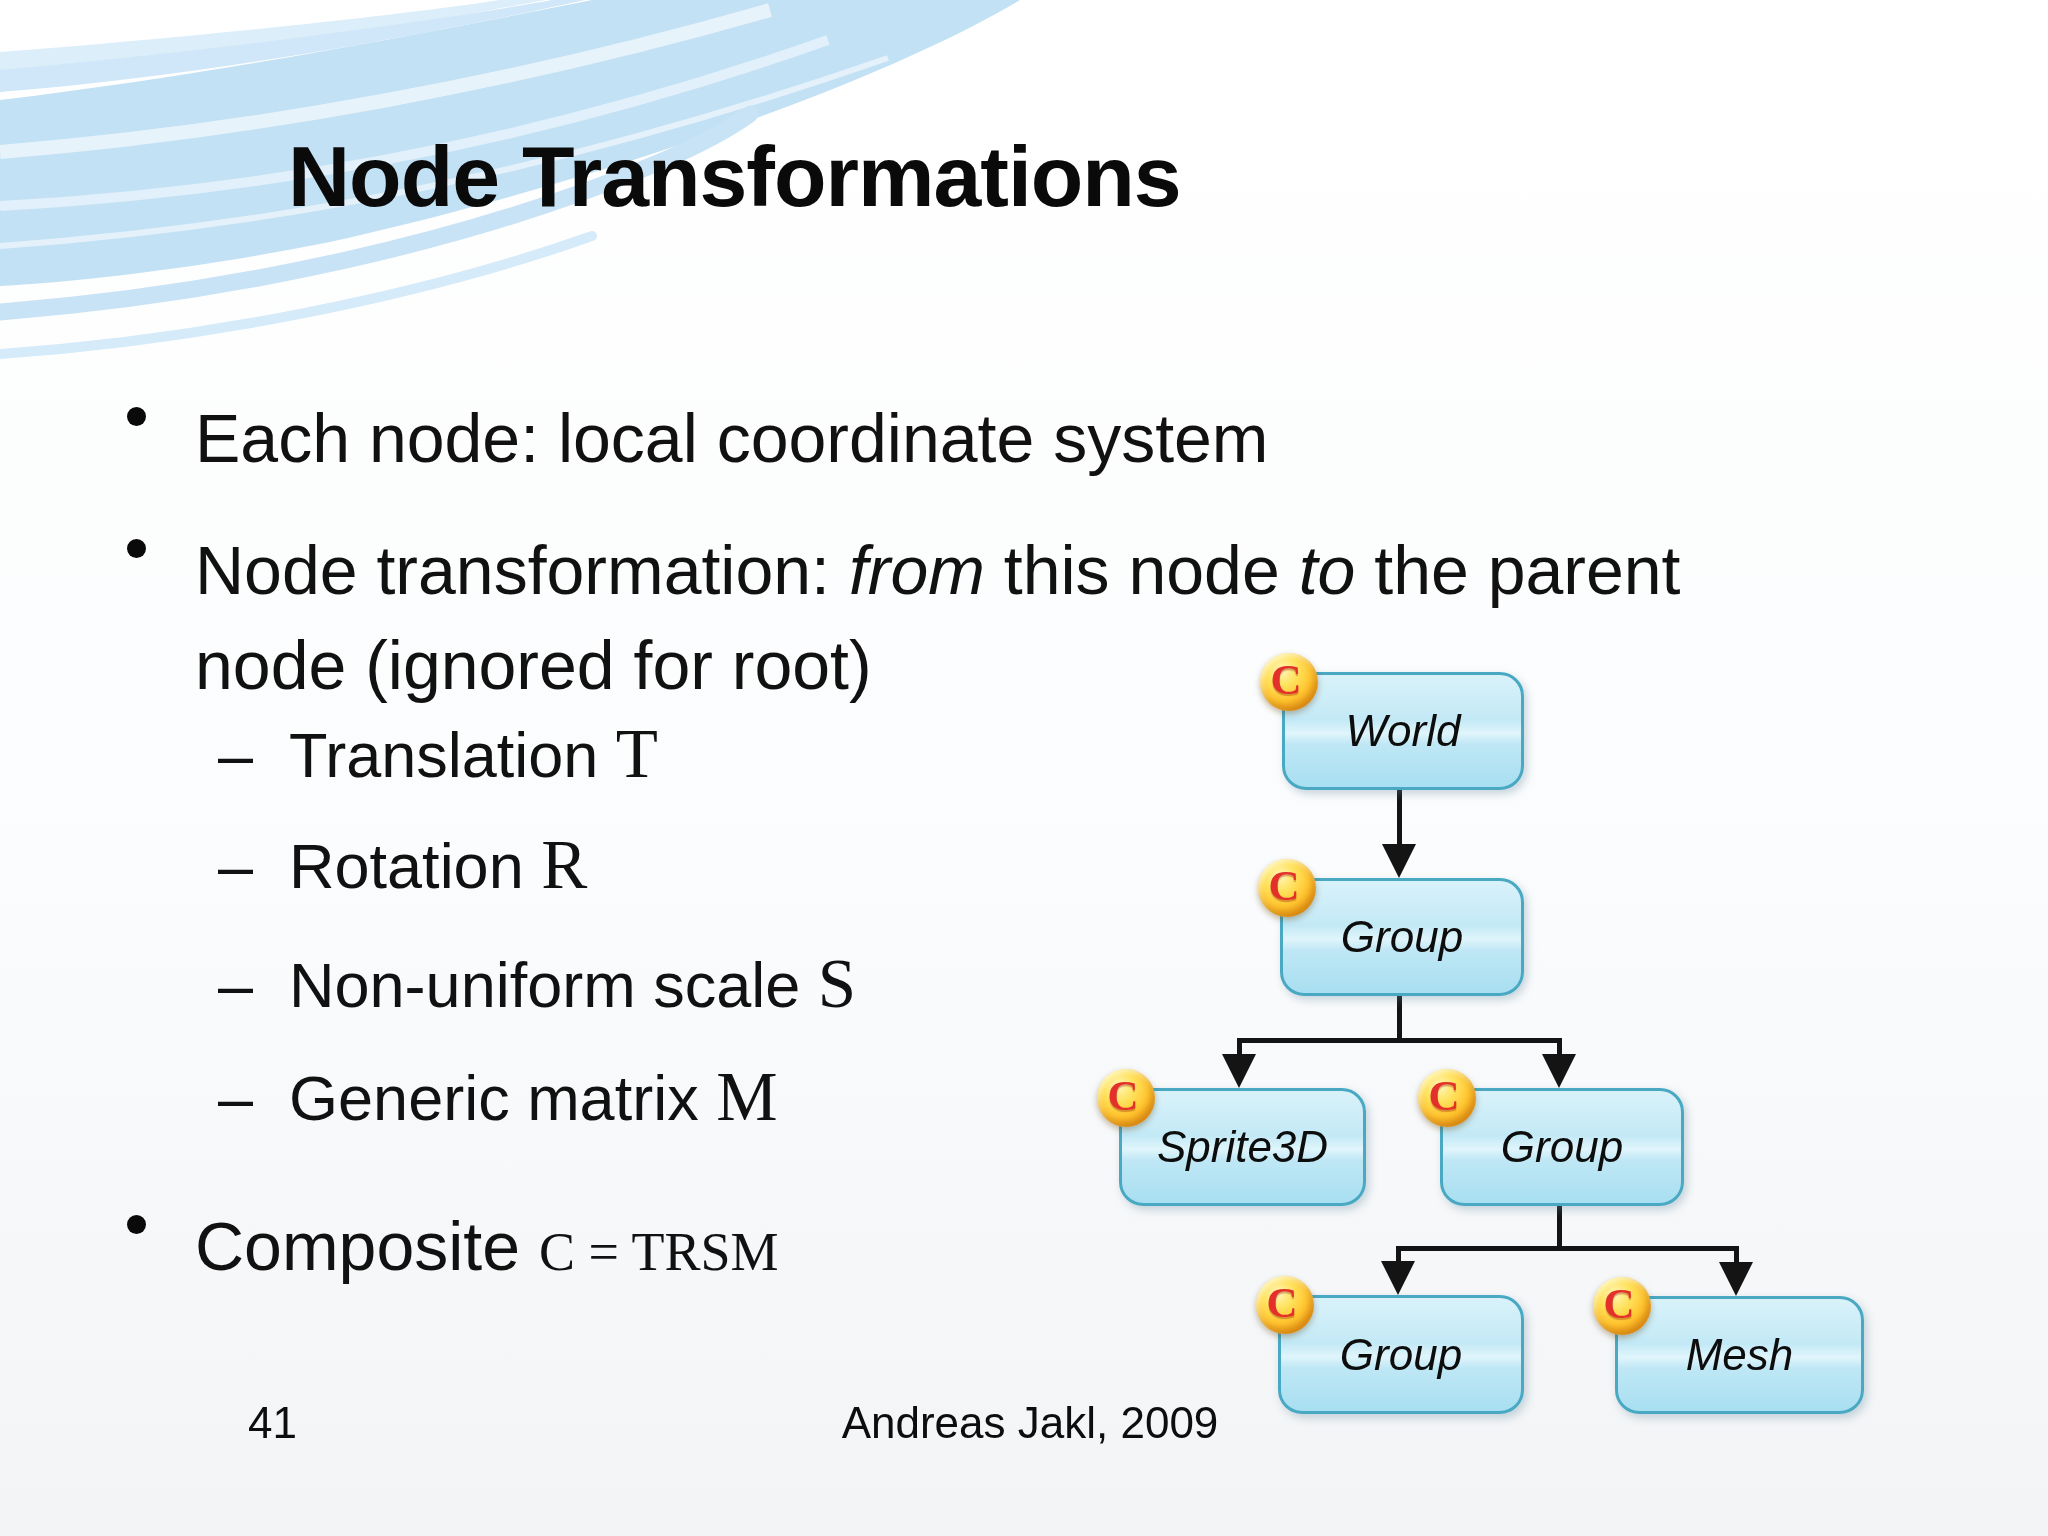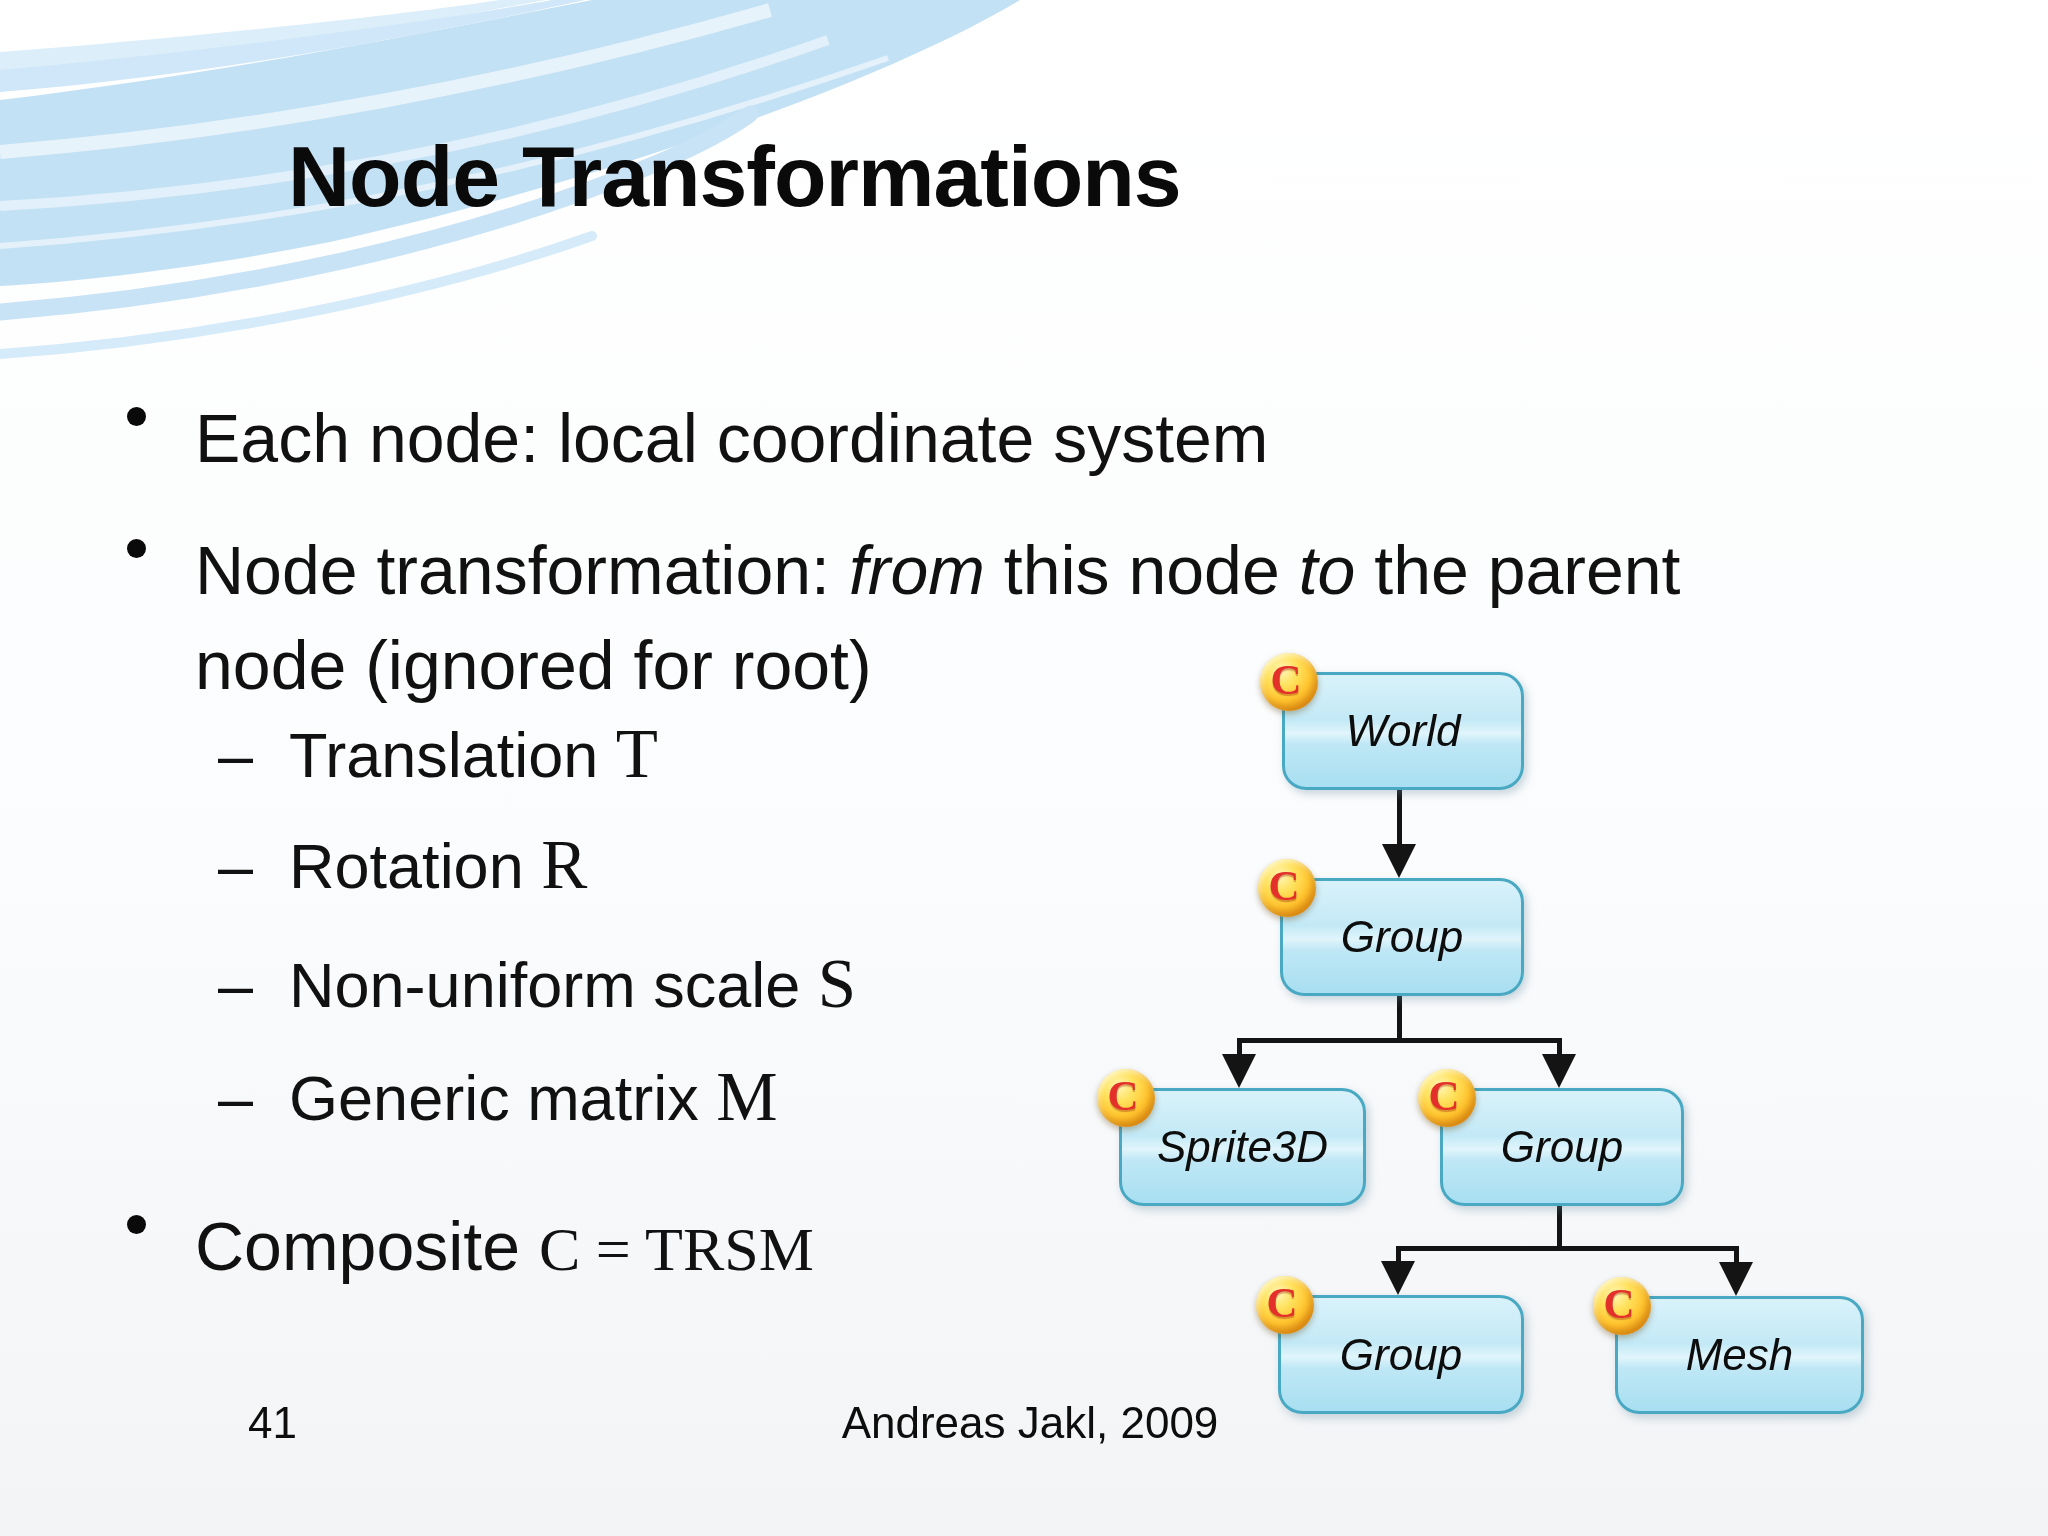--- a/index.html
+++ b/index.html
@@ -15,21 +15,21 @@
     position:absolute;left:288px;top:133px;font-size:86px;font-weight:700;
     letter-spacing:-1px;line-height:1;color:#0a0a0a;white-space:nowrap;
   }
   
   .row{position:absolute;line-height:1;white-space:nowrap;}
   .b-main{font-size:68px;margin-top:36px;}
   .b-sub{font-size:63px;}
   .dot{position:absolute;width:19px;height:19px;border-radius:50%;background:#0a0a0a;}
   .dash{display:inline-block;margin-right:36px;}
   .sym{font-family:"Liberation Serif","DejaVu Serif",serif;}
-  .b-main .sym{font-size:62px;text-align:center;}
+  .b-main .sym{font-size:54px;text-align:center;}
   .b-sub .sym{font-size:69px;}
   .em{font-style:italic;}
   
   .node{
     position:absolute;border:3px solid #49a8c2;border-radius:24px;
     background:linear-gradient(180deg,#d9f2fa 0%,#c3e9f6 40%,#e0f5fb 52%,#bfe7f5 62%,#a8dff1 100%);
     box-shadow:3px 4px 9px rgba(100,140,160,.35);
     display:flex;align-items:center;justify-content:center;
   }
   .node .label{font-size:44px;color:#0d0d0d;font-style:italic;}

